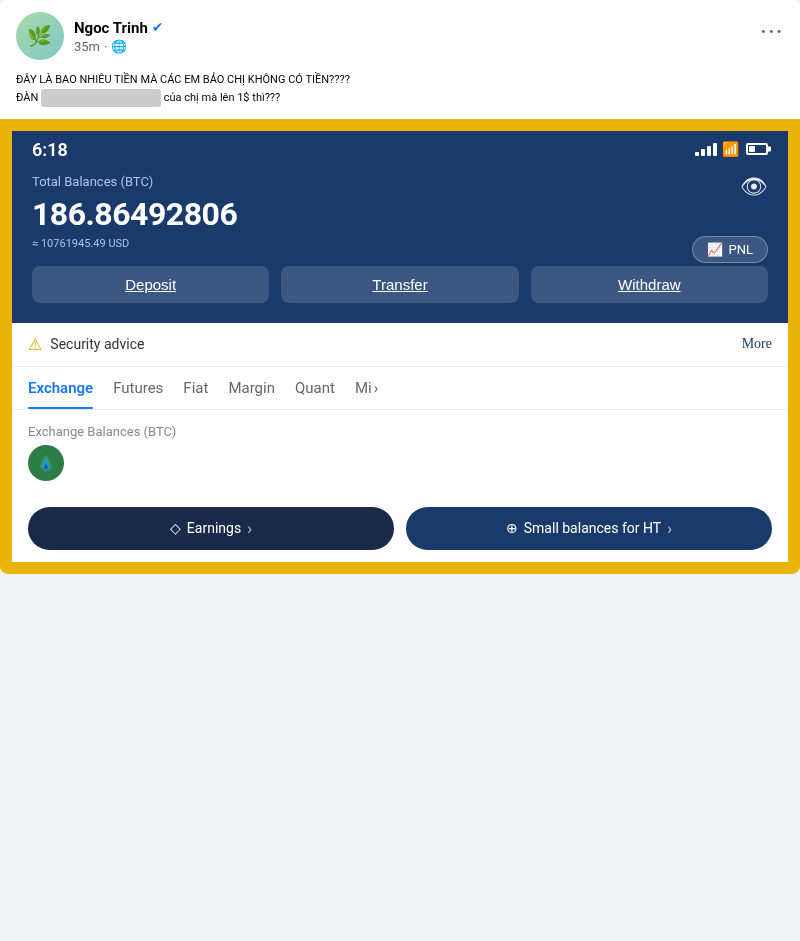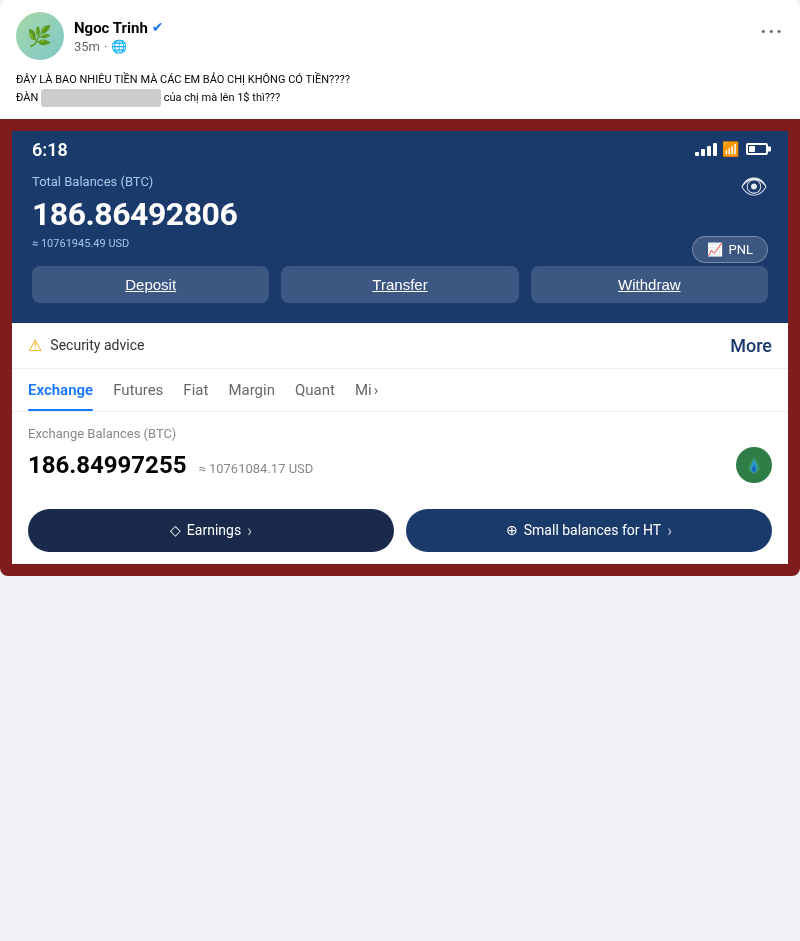--- a/index.html
+++ b/index.html
@@ -82,21 +82,21 @@
       background: #ccc;
       color: transparent;
       border-radius: 3px;
       width: 120px;
       height: 18px;
       vertical-align: middle;
     }
     
     .phone-screenshot {
       width: 100%;
-      background: #7f1d1d;
+      background: #eab308;
       padding: 12px;
     }
     .phone-status-bar {
       background: #1a3a6b;
       padding: 8px 20px 4px;
       display: flex;
       justify-content: space-between;
       align-items: center;
     }
     .status-time {
@@ -227,22 +227,23 @@
       gap: 8px;
       font-size: 14px;
       color: #333;
     }
     .warning-icon {
       color: #f0a500;
       font-size: 16px;
     }
     .more-link {
       color: #1a3a6b;
-      font-size: 18px;
+      font-size: 14px;
       font-weight: 500;
+      font-family: Liberation Serif, serif;
     }
     .tabs-bar {
       background: #fff;
       padding: 0 16px;
       display: flex;
       gap: 20px;
       border-bottom: 1px solid #eee;
       overflow: hidden;
     }
     .tab-item {
@@ -419,24 +420,20 @@
       </div>
       <div class="tab-more">
         <span>Mi</span>
         <span>›</span>
       </div>
     </div>
 
     <div class="exchange-section">
       <div class="exchange-label">Exchange Balances (BTC)</div>
       <div class="exchange-amount-row">
-        <div>
-          <span class="exchange-amount">186.84997255</span>
-          <span class="exchange-usd">≈ 10761084.17 USD</span>
-        </div>
 
         <svg class="exchange-logo" viewBox="0 0 36 36" xmlns="http://www.w3.org/2000/svg">
           <circle cx="18" cy="18" r="18" fill="#2e7d46"></circle>
           <path d="M12 22 Q14 14 18 10 Q22 14 24 22 Q21 26 18 27 Q15 26 12 22Z" fill="#4caf70" opacity="0.5"></path>
           <path d="M18 12 Q21 17 22 22 Q20 25 18 26 Q16 25 14 22 Q15 17 18 12Z" fill="#2196f3" opacity="0.7"></path>
           <path d="M18 18 Q20 21 20 23 Q19 25 18 25 Q17 25 16 23 Q16 21 18 18Z" fill="#1565c0"></path>
         </svg>
       </div>
     </div>
 

